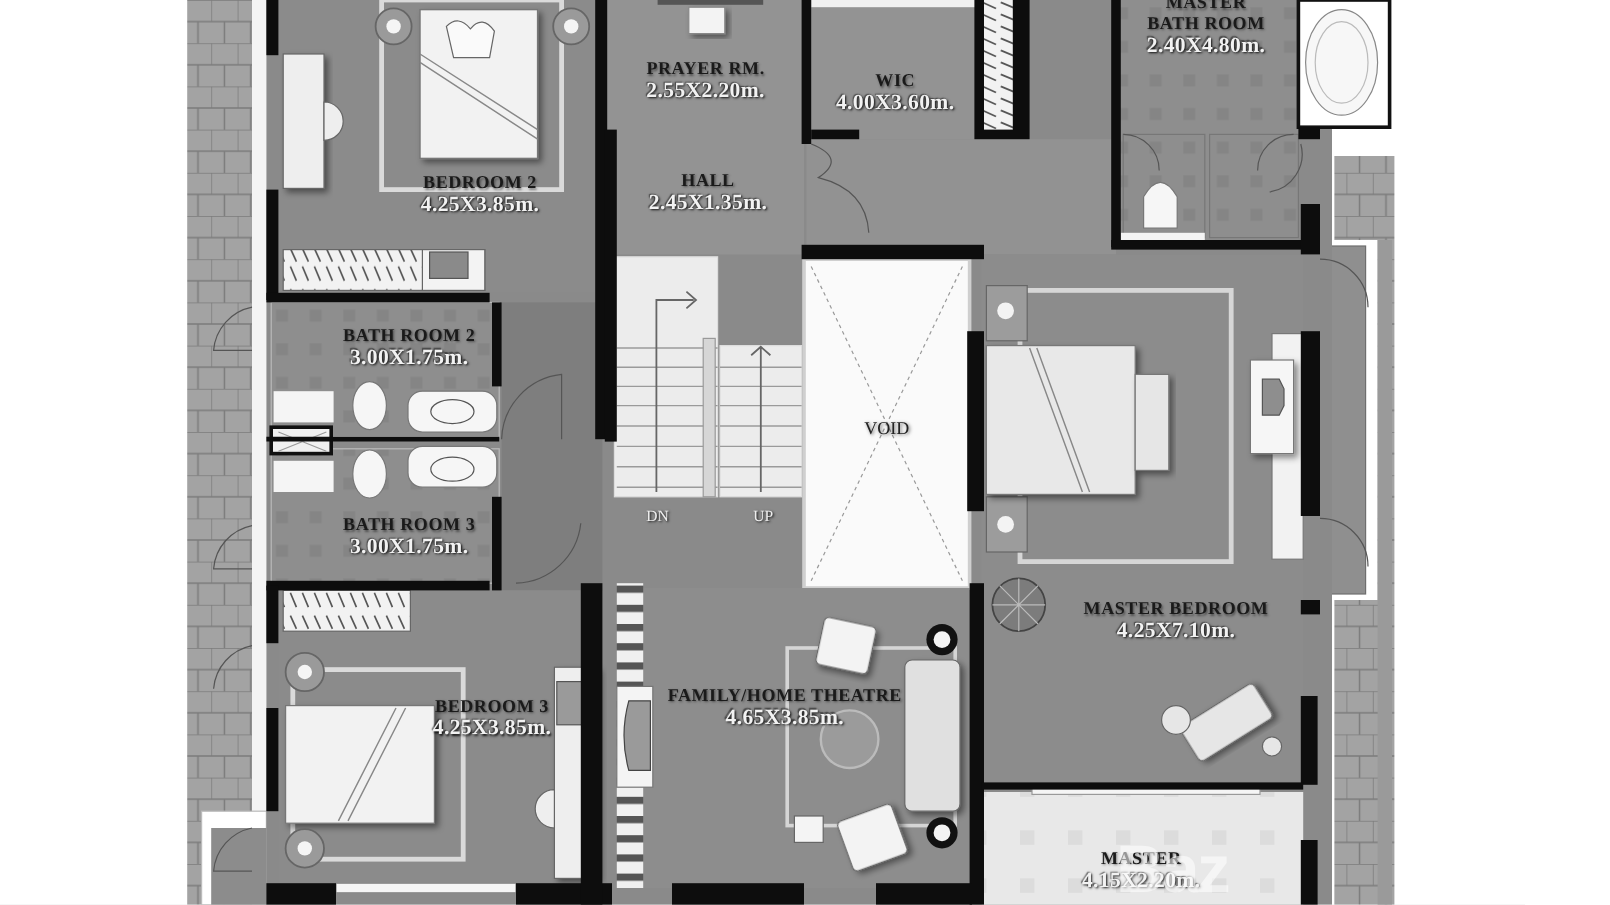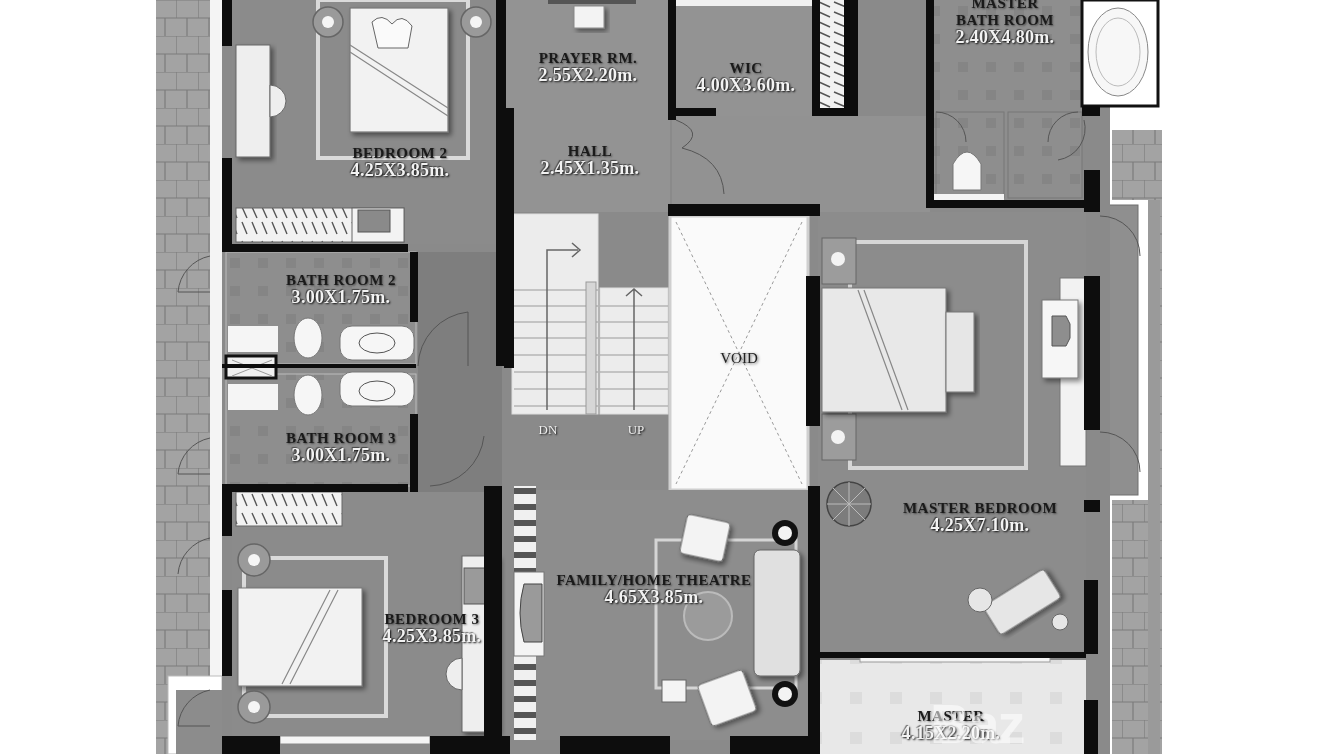--- a/index.html
+++ b/index.html
@@ -261,21 +261,21 @@
   <span class="dim">3.00X1.75m.</span>
 </div>
 <div class="lbl" style="left:341px;top:430px;">
   <span class="name">BATH ROOM 3</span>
   <span class="dim">3.00X1.75m.</span>
 </div>
 <div class="lbl" style="left:964px;top:500px;margin-left:16px;">
   <span class="name">MASTER BEDROOM</span>
   <span class="dim">4.25X7.10m.</span>
 </div>
-<div class="lbl" style="left:410px;top:611px;margin-left:22px;">
+<div class="lbl" style="left:410px;top:581px;">
   <span class="name">BEDROOM 3</span>
   <span class="dim">4.25X3.85m.</span>
 </div>
 <div class="lbl" style="left:654px;top:572px;">
   <span class="name">FAMILY/HOME THEATRE</span>
   <span class="dim">4.65X3.85m.</span>
 </div>
 <div class="lbl" style="left:951px;top:708px;">
   <span class="name">MASTER</span>
   <span class="dim">4.15X2.20m.</span>

